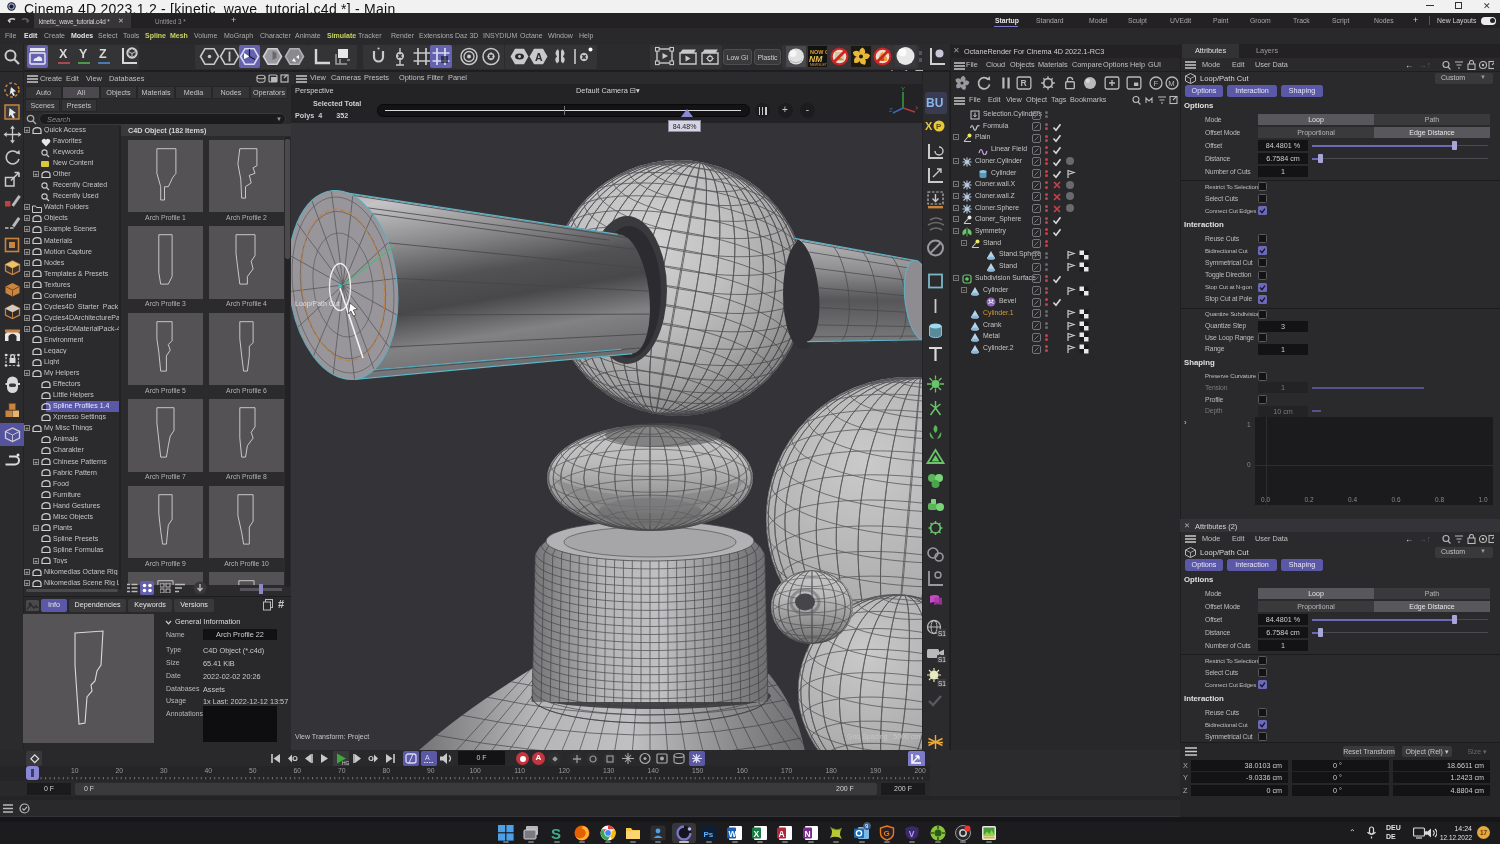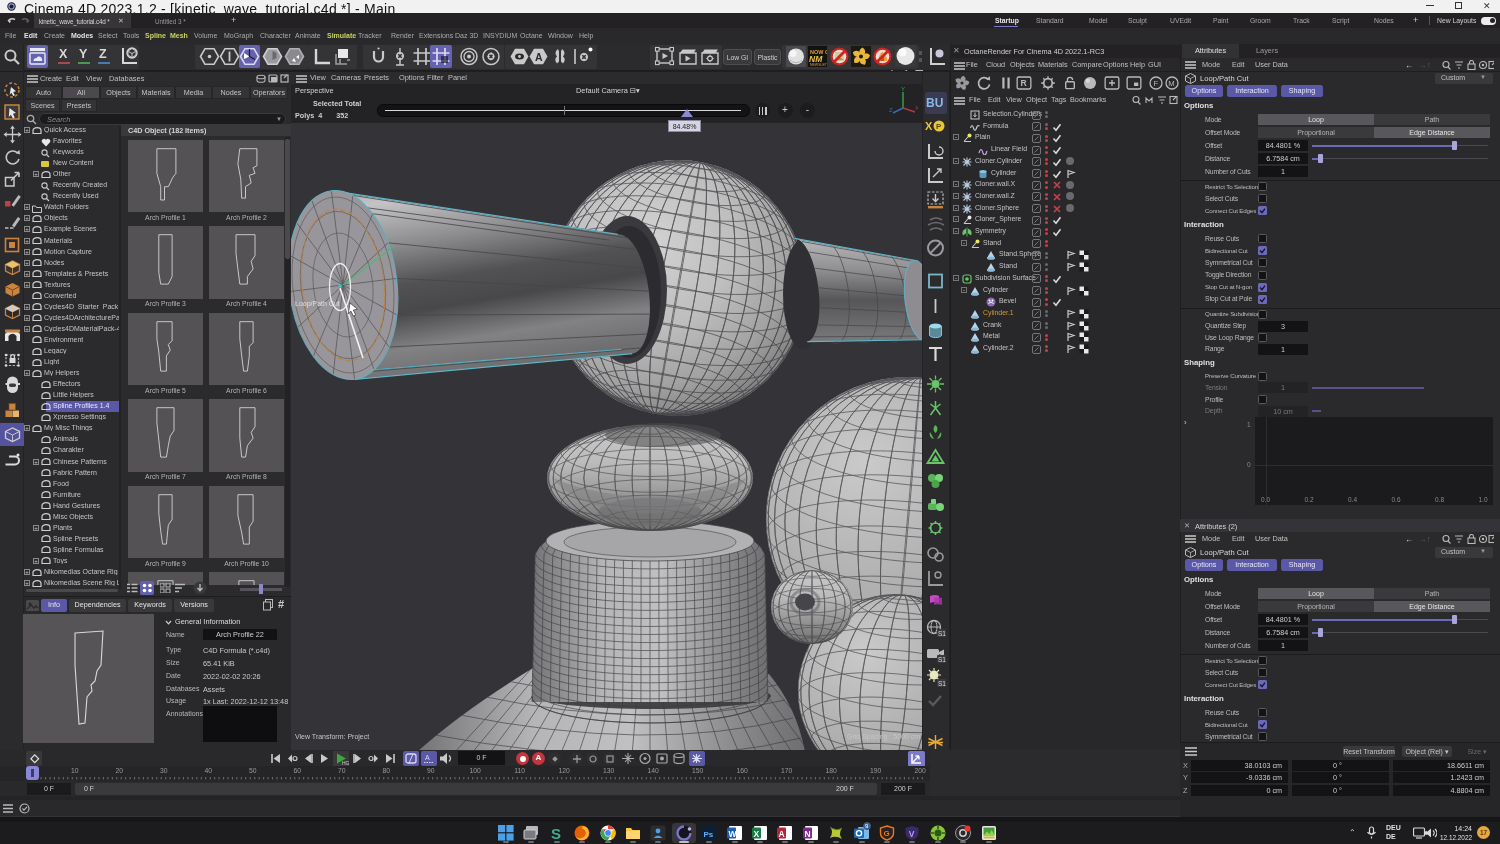--- a/index.html
+++ b/index.html
@@ -713,29 +713,29 @@
 <div class="abs" style="left:23px;top:614px;width:131px;height:129px;background:#565457;"></div>
 <svg class="abs" style="left:55px;top:625px" width="65" height="110">
     <path d="M20 8 L48 6 L46 40 L42 46 L40 56 L36 60 L37 66 L32 72 L30 98 L24 99 L22 70 L20 40 Z" fill="none" stroke="#dadada" stroke-width="1.1"></path>
   </svg>
 <svg class="abs" style="left:165px;top:620px" width="7" height="5">
     <path d="M1 1 L3.5 3.8 L6 1" fill="none" stroke="#cfcfcf" stroke-width="1.2"></path>
   </svg>
 <div class="abs" style="left:175px;top:617px;font-size:7.4px;color:#dcdcdc;">General Information</div>
 <div class="abs" style="left:166px;top:631px;font-size:7px;color:#b9b9b9;">Name</div>
 <div class="abs" style="left:166px;top:646px;font-size:7px;color:#b9b9b9;">Type</div>
-<div class="abs" style="left:203px;top:646px;font-size:7.3px;color:#c9c9c9;white-space:nowrap;">C4D Formula (*.c4d)</div>
+<div class="abs" style="left:203px;top:646px;font-size:7.3px;color:#c9c9c9;white-space:nowrap;">C4D Object (*.c4d)</div>
 <div class="abs" style="left:166px;top:659px;font-size:7px;color:#b9b9b9;">Size</div>
 <div class="abs" style="left:203px;top:659px;font-size:7.3px;color:#c9c9c9;white-space:nowrap;">65.41 KiB</div>
 <div class="abs" style="left:166px;top:672px;font-size:7px;color:#b9b9b9;">Date</div>
 <div class="abs" style="left:203px;top:672px;font-size:7.3px;color:#c9c9c9;white-space:nowrap;">2022-02-02 20:26</div>
 <div class="abs" style="left:166px;top:684.5px;font-size:7px;color:#b9b9b9;">Databases</div>
 <div class="abs" style="left:203px;top:684.5px;font-size:7.3px;color:#c9c9c9;white-space:nowrap;">Assets</div>
 <div class="abs" style="left:166px;top:697px;font-size:7px;color:#b9b9b9;">Usage</div>
-<div class="abs" style="left:203px;top:697px;font-size:7.3px;color:#c9c9c9;white-space:nowrap;">1x Last: 2022-12-12 13:48</div>
+<div class="abs" style="left:203px;top:697px;font-size:7.3px;color:#c9c9c9;white-space:nowrap;">1x Last: 2022-12-12 13:57</div>
 <div class="abs" style="left:166px;top:709.5px;font-size:7px;color:#b9b9b9;">Annotations</div>
 <div class="abs" style="left:203px;top:628.5px;width:74px;height:11px;background:#121113;color:#cfcfcf;font-size:7.3px;text-align:center;line-height:11px;">Arch Profile 22</div>
 <div class="abs" style="left:203px;top:706px;width:74px;height:36px;background:#0e0d0f;"></div>
 <div class="abs" style="left:0;top:750px;width:930px;height:46px;background:#29282b;"></div>
 <div class="abs" style="left:26px;top:751px;width:16px;height:15px;background:#39383b;border-radius:2px;"></div>
 <svg class="abs" style="left:29px;top:753px" width="11" height="11">
     <rect x="3" y="3" width="5.5" height="5.5" fill="none" stroke="#e0e0e0" stroke-width="1.2" transform="rotate(45 5.75 5.75)"></rect>
   </svg>
 <svg class="abs" style="left:268px;top:751px" width="16" height="15">
     <path d="M4 3 v9" stroke="#c9c9c9" stroke-width="1.6"></path>

